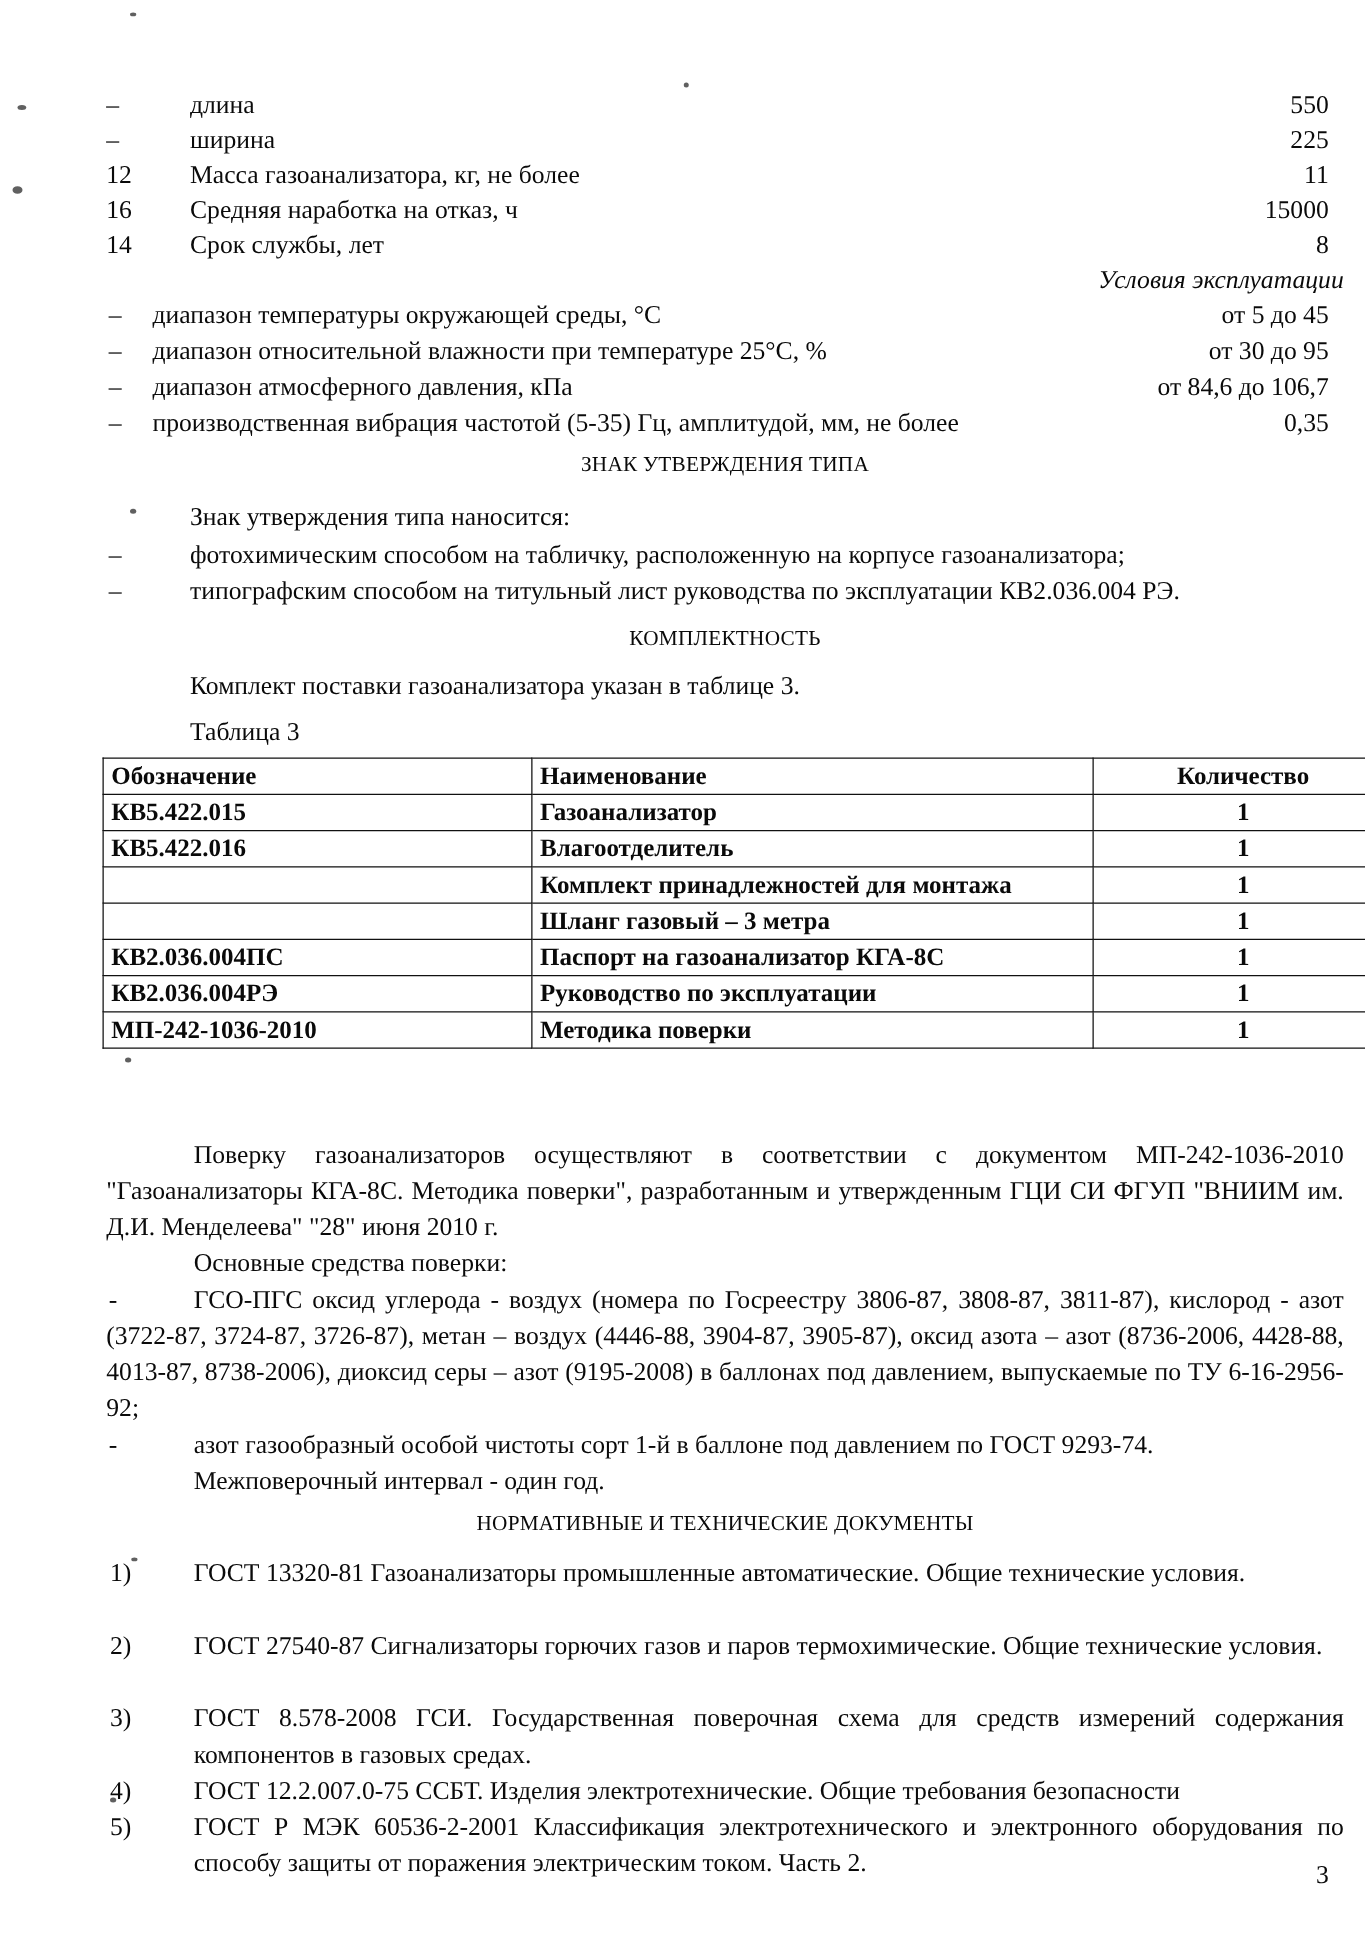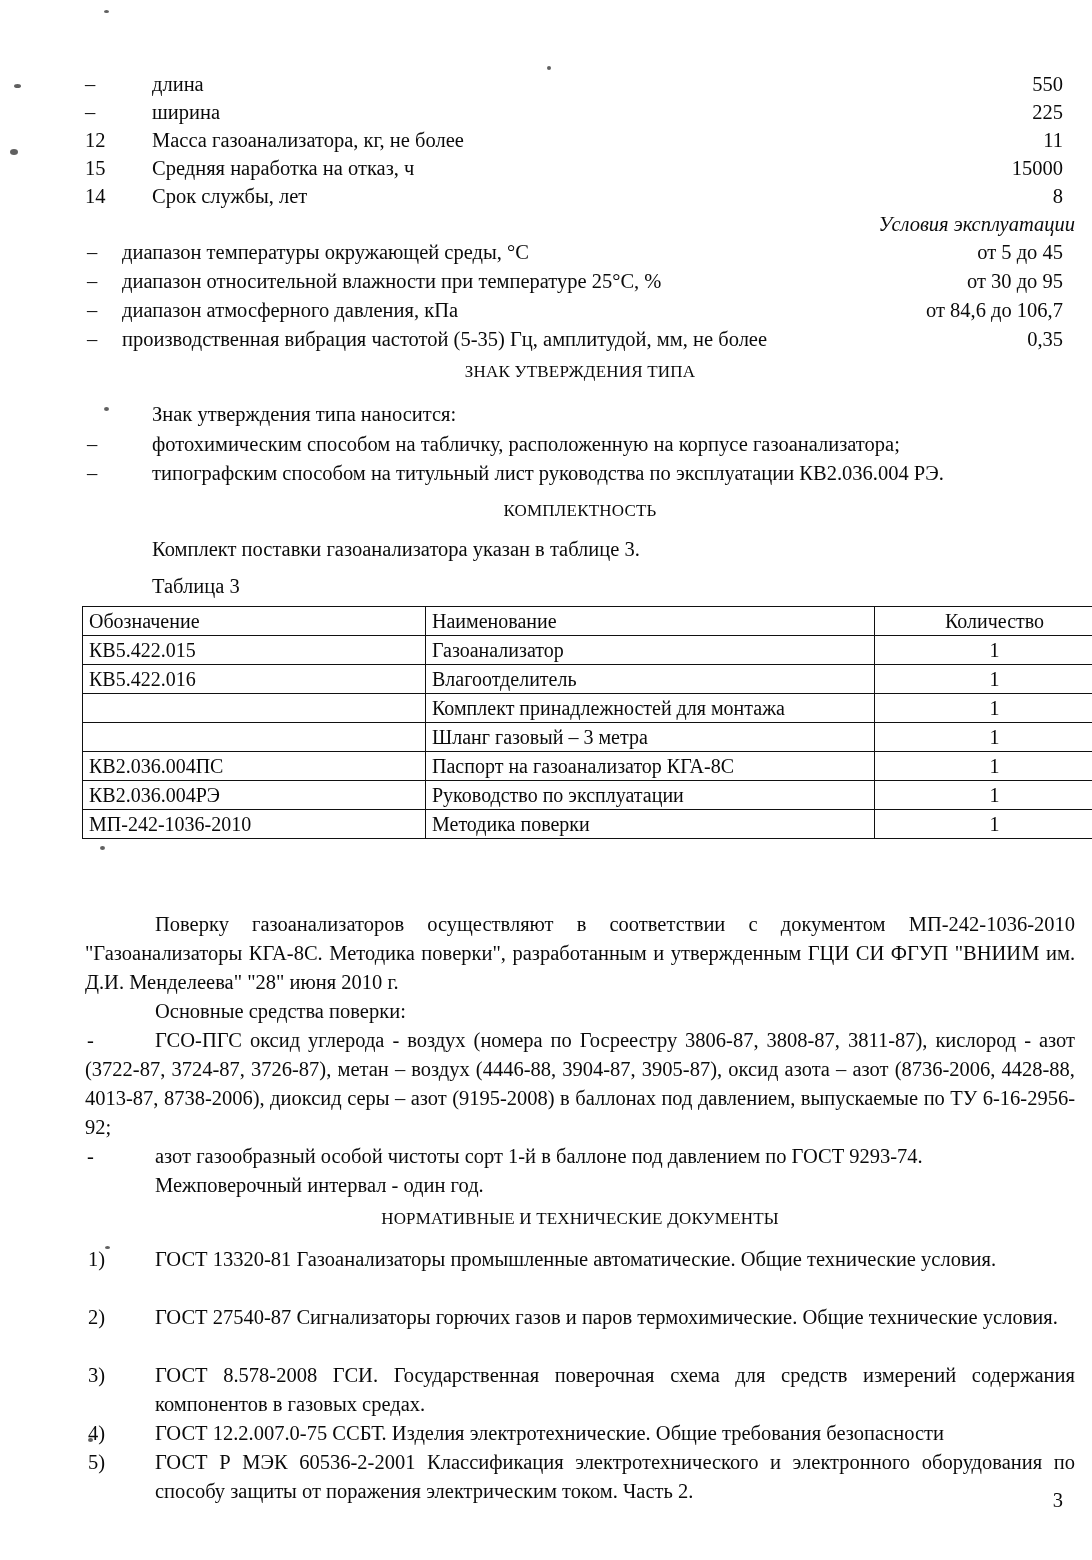--- a/index.html
+++ b/index.html
@@ -107,21 +107,21 @@
     left: -3px;
     width: 993px;
     border-collapse: collapse;
     font-size: 20px;
     table-layout: fixed;
   }
   .tbl td, .tbl th {
     border: 1.6px solid #111;
     padding: 1px 6px;
     height: 26px;
-    font-weight: normal;
+    font-weight: bold;
     vertical-align: middle;
   }
   .tbl th { text-align: center; }
   .tbl .c1 { width: 330px; text-align: left; }
   .tbl .c2 { width: 436px; text-align: left; }
   .tbl .c3 { width: 227px; text-align: center; }
 
   
   .doc-item {
     position: absolute;
@@ -184,21 +184,21 @@
         <span class="value">225</span>
       </div>
 
       <div class="spec-row">
         <span class="num">12</span>
         <span class="lbl">Масса газоанализатора, кг, не более</span>
         <span class="value">11</span>
       </div>
 
       <div class="spec-row">
-        <span class="num">15</span>
+        <span class="num">16</span>
         <span class="lbl">Средняя наработка на отказ, ч</span>
         <span class="value">15000</span>
       </div>
 
       <div class="spec-row">
         <span class="num">14</span>
         <span class="lbl">Срок службы, лет</span>
         <span class="value">8</span>
       </div>
     </div>

